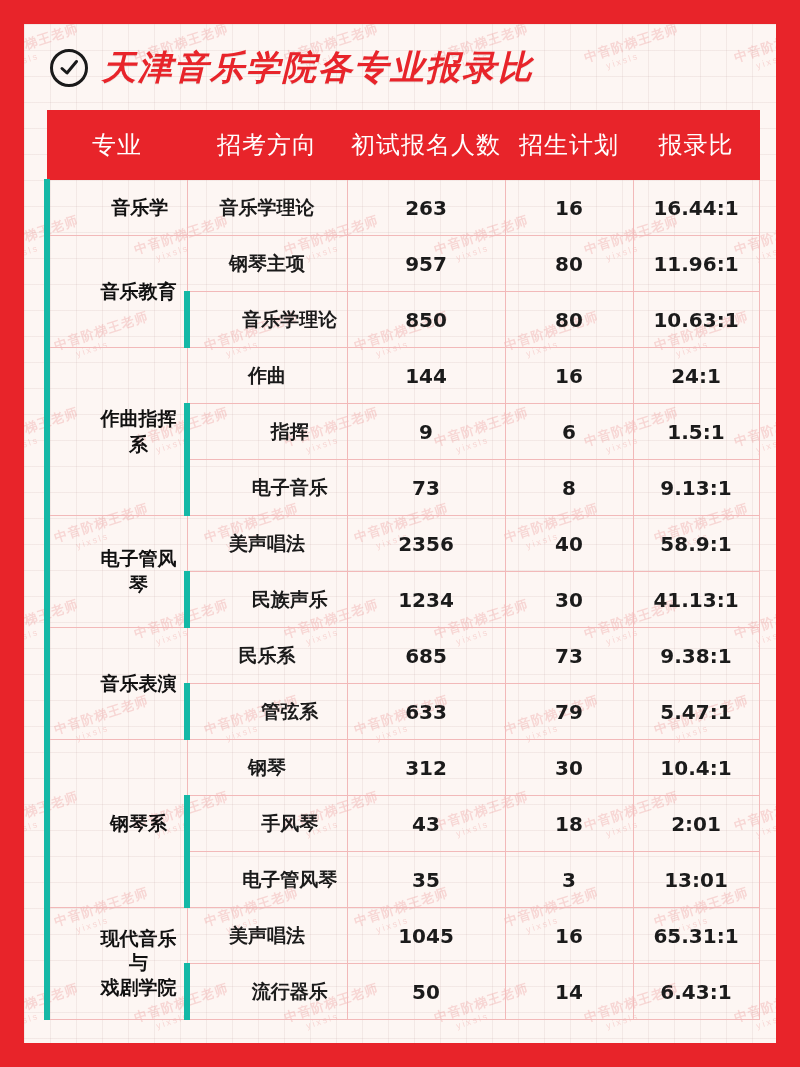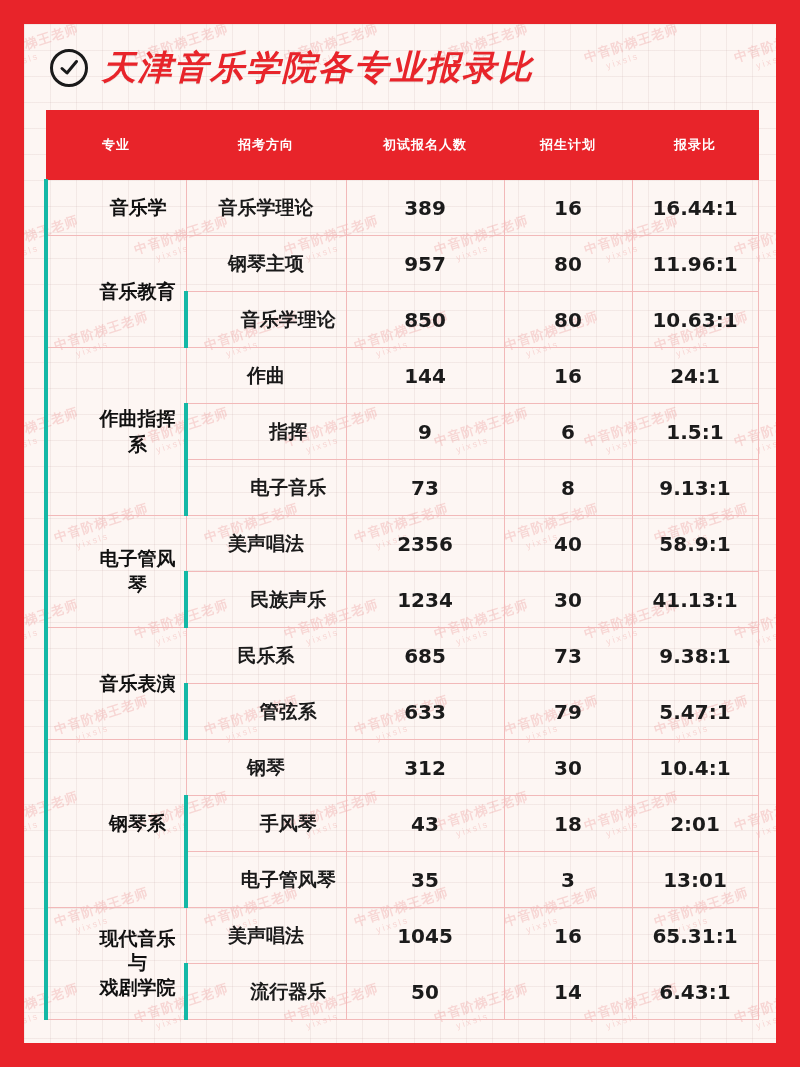--- a/index.html
+++ b/index.html
@@ -78,22 +78,22 @@
   }
   col.c0{width:140px;}
   col.c1{width:160px;}
   col.c2{width:158px;}
   col.c3{width:128px;}
   col.c4{width:126px;}
 
   thead th{
     background:#e8242a;
     color:#ffffff;
-    font-size:13px;
-    font-weight:700;
+    font-size:24px;
+    font-weight:400;
     height:66px;
     border:1px solid #e8242a;
     letter-spacing:1px;
   }
   tbody td{
     border:1px solid #f2b9b9;
     height:53px;
     text-align:center;
     font-size:19px;
     font-weight:700;
@@ -101,21 +101,21 @@
     background:transparent;
   }
   tbody td.major{
     font-size:19px;
     color:#111;
   }
   tbody td.num{
     font-family:"DejaVu Sans","Liberation Sans",sans-serif;
     font-size:20px;
   }
-  tbody tr td:first-child{border-left:4px solid #14b8a6;padding-left:44px;}
+  tbody tr td:first-child{border-left:6px solid #14b8a6;padding-left:44px;}
   .two-line{line-height:1.28;}
 </style>
 </head>
 <body>
 
 <div class="page">
   <div class="grid-bg"></div>
   <div class="wm-layer" id="wm-layer">
       <div class="wm" style="left: -40px; top: 10px;">中音阶梯王老师<small>yixsls</small></div>
       <div class="wm" style="left: 110px; top: 10px;">中音阶梯王老师<small>yixsls</small></div>
@@ -203,21 +203,21 @@
         <th>招考方向</th>
         <th>初试报名人数</th>
         <th>招生计划</th>
         <th>报录比</th>
       </tr>
     </thead>
     <tbody id="table-body">
         <tr>
           <td class="major" rowspan="1">音乐学</td>
           <td>音乐学理论</td>
-          <td class="num">389</td>
+          <td class="num">263</td>
           <td class="num">16</td>
           <td class="num">16.44:1</td>
         </tr>
         <tr>
           <td class="major" rowspan="2">音乐教育</td>
           <td>钢琴主项</td>
           <td class="num">957</td>
           <td class="num">80</td>
           <td class="num">11.96:1</td>
         </tr>

